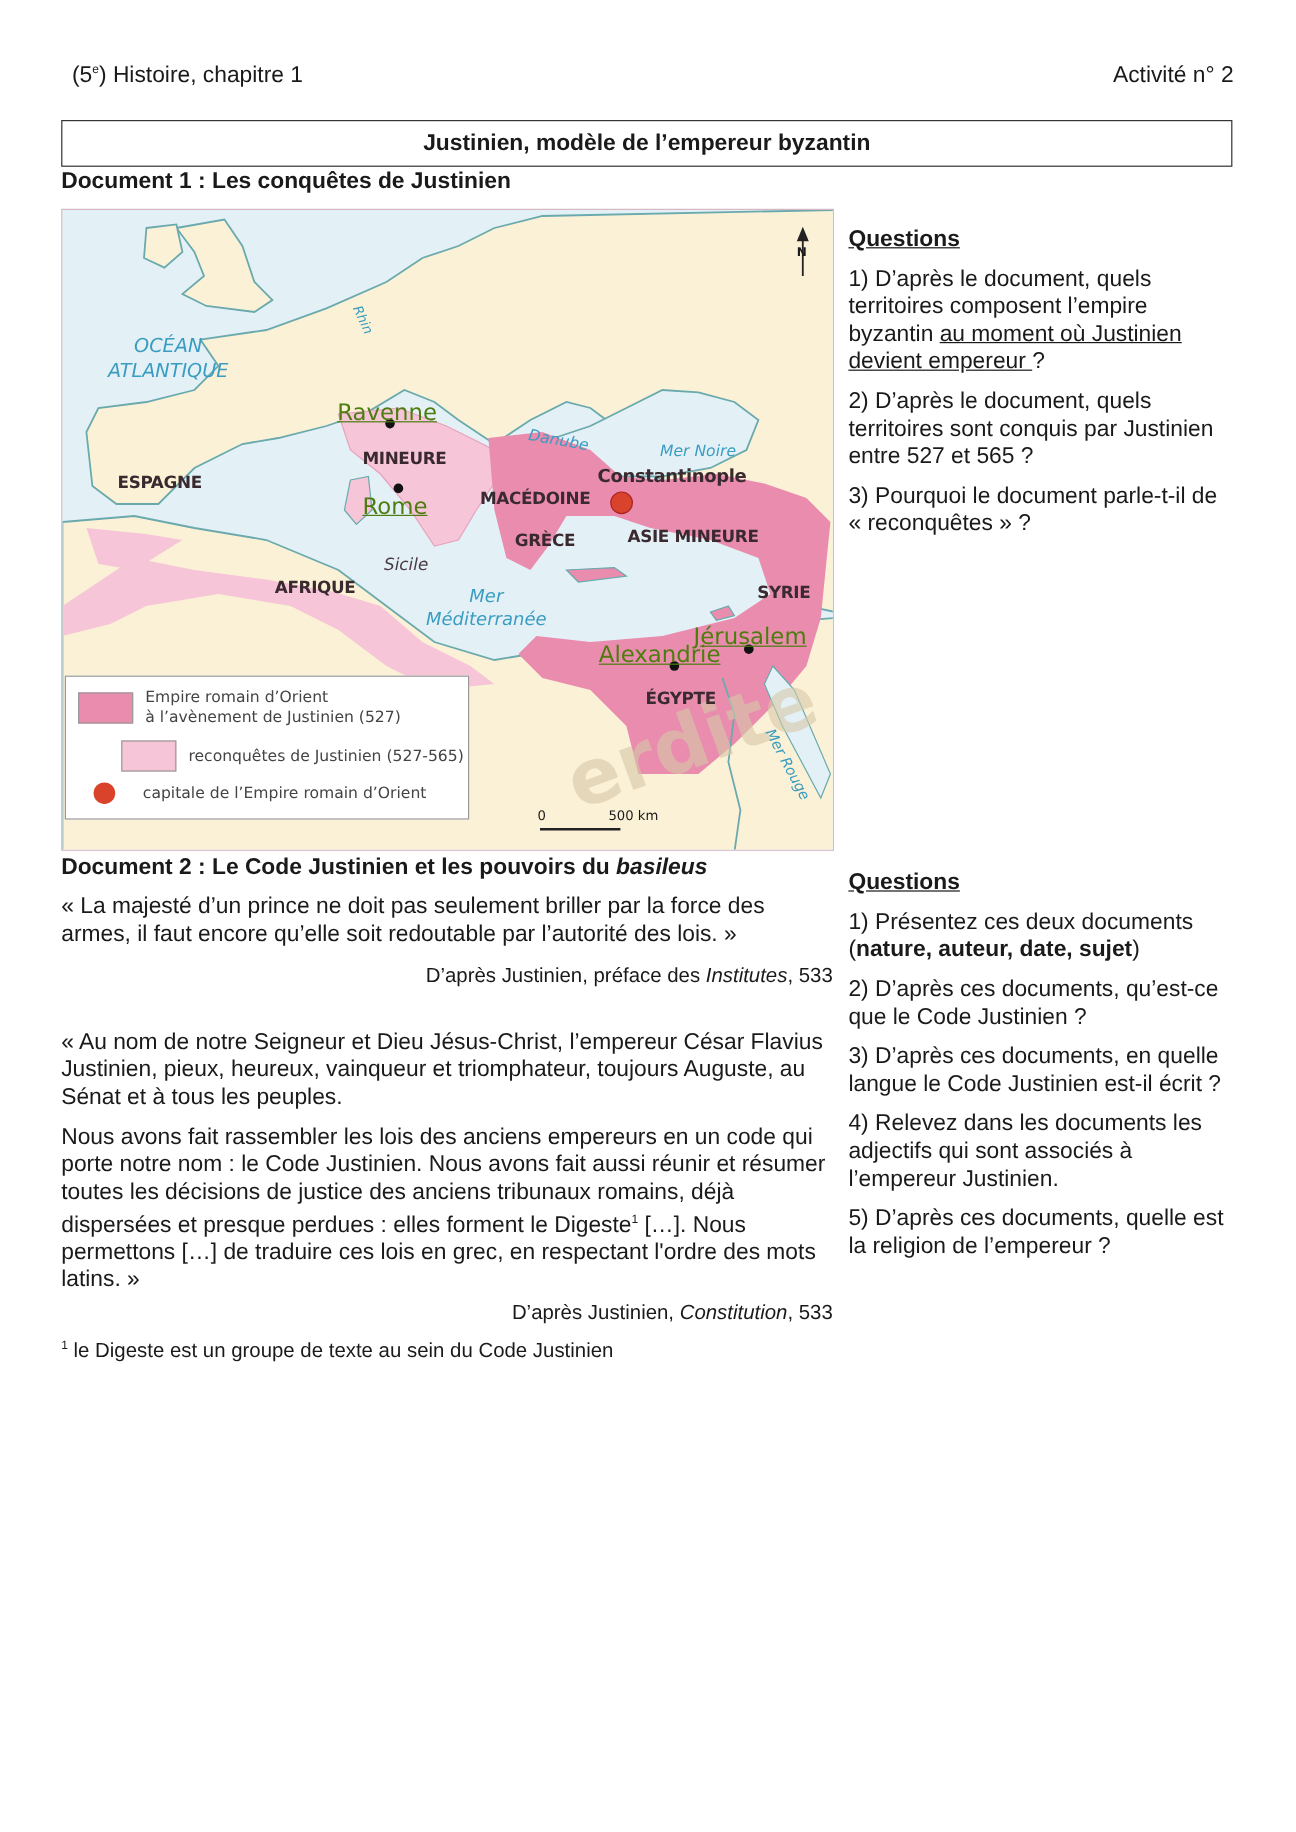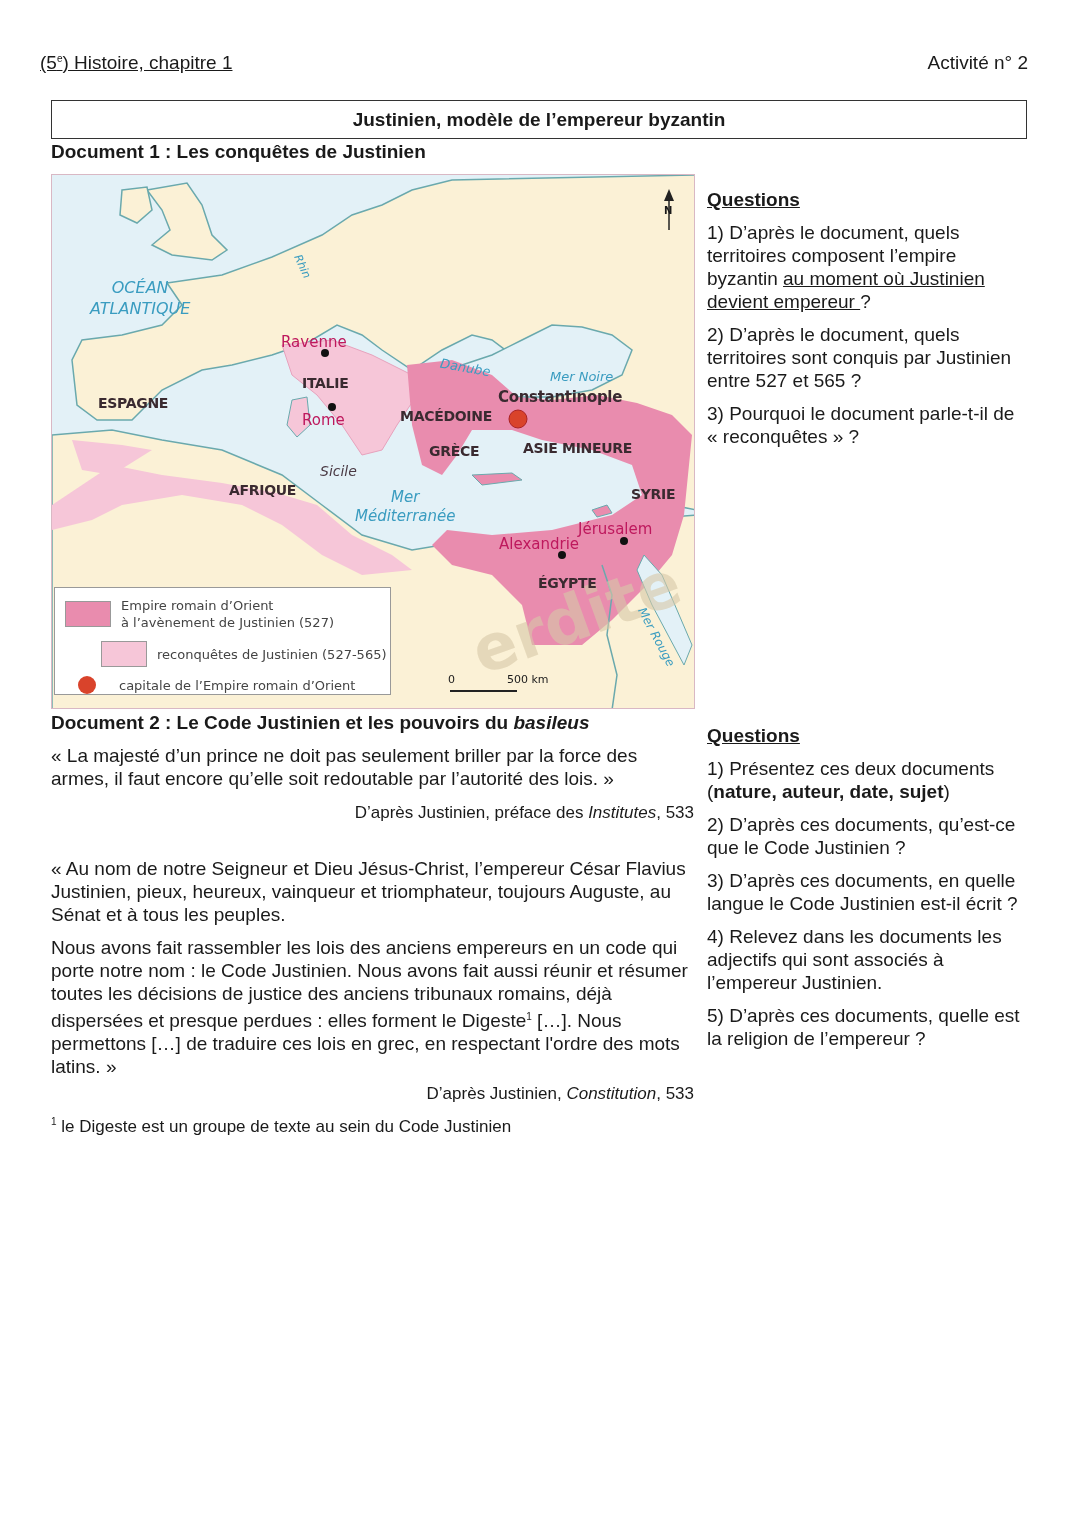--- a/index.html
+++ b/index.html
@@ -1,34 +1,34 @@
 <!DOCTYPE html>
 <html><head>
 <meta charset="utf-8">
 <style>
   html, body { margin: 0; padding: 0; background: #ffffff; }
   body { width: 1080px; height: 1527px; position: relative; overflow: hidden;
          font-family: "Liberation Sans", sans-serif; color: #1a1a1a; }
   .abs { position: absolute; }
   .hdr { font-size: 19px; top: 52px; }
-  .hdr-left { left: 40px; text-decoration: underline; }
+  .hdr-left { left: 60px; }
   .hdr-right { right: 52px; }
   .title-box { left: 51px; top: 100px; width: 976px; height: 39px; border: 1.5px solid #333;
                display: flex; align-items: center; justify-content: center;
                font-weight: bold; font-size: 19px; box-sizing: border-box; }
   .doc-title { font-weight: bold; font-size: 19px; left: 51px; }
   .map { left: 51px; top: 174px; width: 644px; height: 535px; border: 1px solid #d9b8c4;
          box-sizing: border-box; overflow: hidden; background: #e3f1f7; }
   .map svg { position: absolute; left: 0; top: 0; }
   .lbl { position: absolute; white-space: nowrap; font-family: "DejaVu Sans", sans-serif; }
   .region { font-weight: bold; font-size: 14px; color: #3a2a30; letter-spacing: -0.3px; }
-  .city { font-size: 15px; color: #be185d; }
+  .city { font-size: 19px; color: #4d7c0f; text-decoration: underline; }
   .sea { font-style: italic; color: #3a9cc0; font-size: 14px; }
   .river { font-style: italic; color: #3a9cc0; font-size: 11px; }
-  .legend { position: absolute; left: 2px; top: 412px; width: 337px; height: 108px;
+  .legend { position: absolute; left: 2px; top: 388px; width: 337px; height: 120px;
             background: #ffffff; border: 1px solid #999; box-sizing: border-box; }
   .legend-item { position: absolute; left: 10px; display: flex; align-items: center;
                  font-family: "DejaVu Sans", sans-serif; font-size: 13px; color: #444; }
   .swatch { width: 44px; height: 24px; border: 1px solid #999; margin-right: 10px; flex: none; }
   .legend-text { line-height: 17px; }
   .questions { left: 707px; width: 320px; font-size: 19px; line-height: 23px; }
   .q-head { font-weight: bold; text-decoration: underline; margin-bottom: 10px; }
   .q { margin-bottom: 10px; }
   .u { text-decoration: underline; }
   .para { left: 51px; width: 640px; font-size: 19px; line-height: 23px; }
@@ -93,21 +93,21 @@
   <div class="lbl river" style="left:238px;top:85px;transform:rotate(65deg);">Rhin</div>
   <div class="lbl river" style="left:388px;top:185px;transform:rotate(10deg);font-size:13px;">Danube</div>
   <div class="lbl sea" style="left:498px;top:194px;font-size:13px;">Mer Noire</div>
   <div class="lbl sea" style="left:303px;top:313px;line-height:19px;text-align:center;font-size:15px;">
     <div>Mer</div>
     <div>Méditerranée</div>
   </div>
   <div class="lbl sea" style="left:572px;top:455px;transform:rotate(62deg);font-size:12px;">Mer Rouge</div>
 
   <div class="lbl region" style="left:46px;top:220px;">ESPAGNE</div>
-  <div class="lbl region" style="left:250px;top:200px;">ITALIE</div>
+  <div class="lbl region" style="left:250px;top:200px;">MINEURE</div>
   <div class="lbl city" style="left:229px;top:158px;">Ravenne</div>
   <div class="lbl city" style="left:250px;top:236px;">Rome</div>
   <div class="lbl sea" style="left:268px;top:288px;color:#4a3a44;font-size:14px;">Sicile</div>
   <div class="lbl region" style="left:177px;top:307px;">AFRIQUE</div>
   <div class="lbl region" style="left:348px;top:233px;">MACÉDOINE</div>
   <div class="lbl region" style="left:377px;top:268px;">GRÈCE</div>
   <div class="lbl region" style="left:446px;top:213px;font-size:15px;color:#3a2a30;">Constantinople</div>
   <div class="lbl region" style="left:471px;top:265px;">ASIE MINEURE</div>
   <div class="lbl region" style="left:579px;top:311px;">SYRIE</div>
   <div class="lbl city" style="left:526px;top:345px;">Jérusalem</div>

